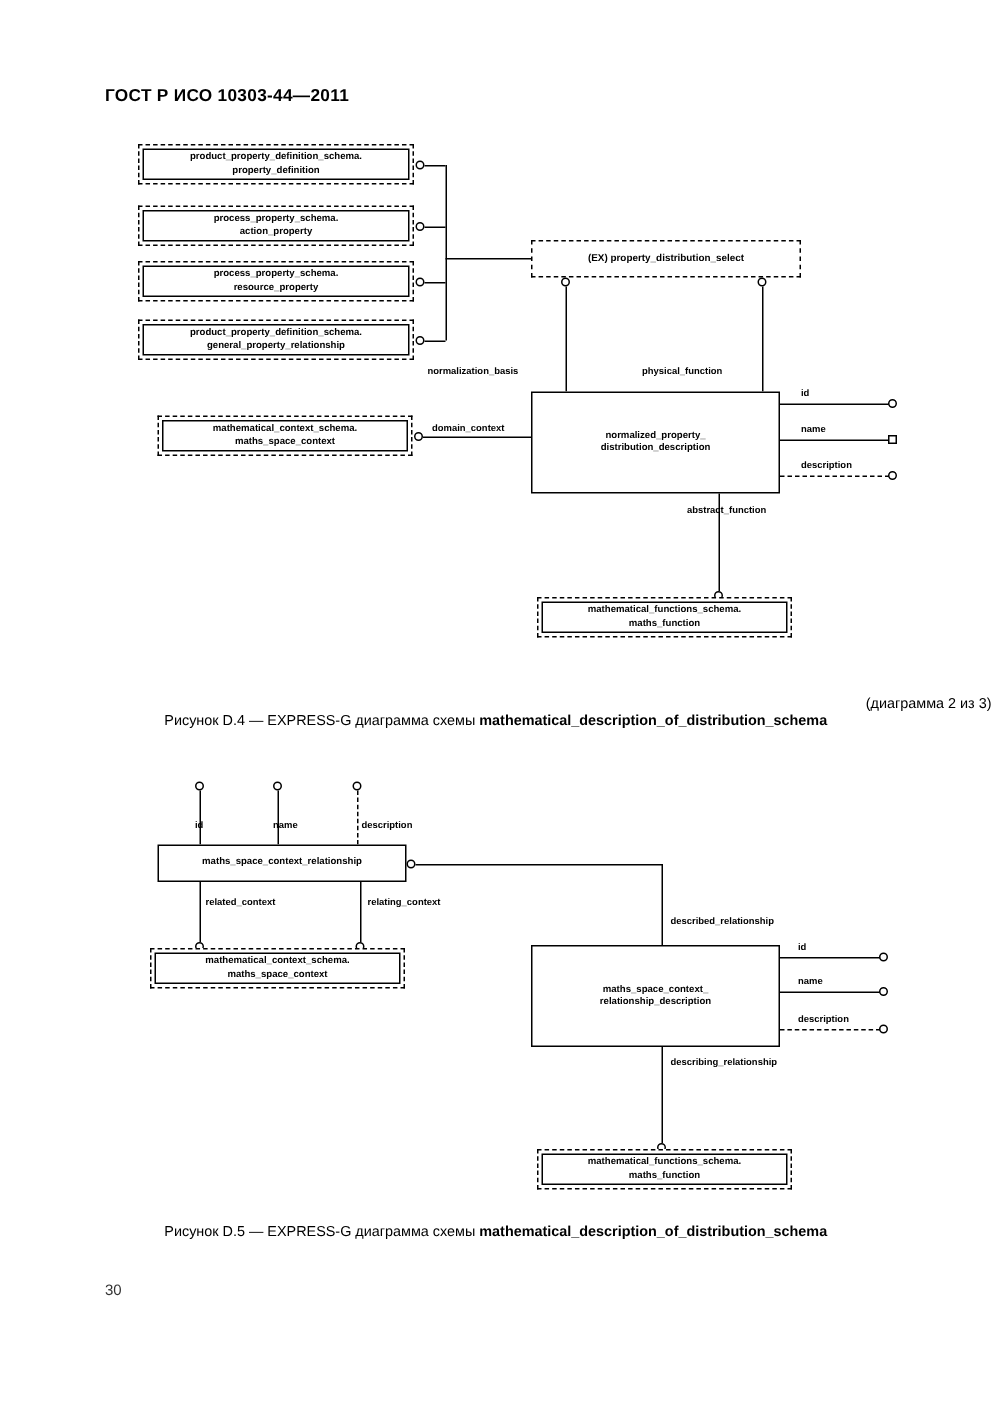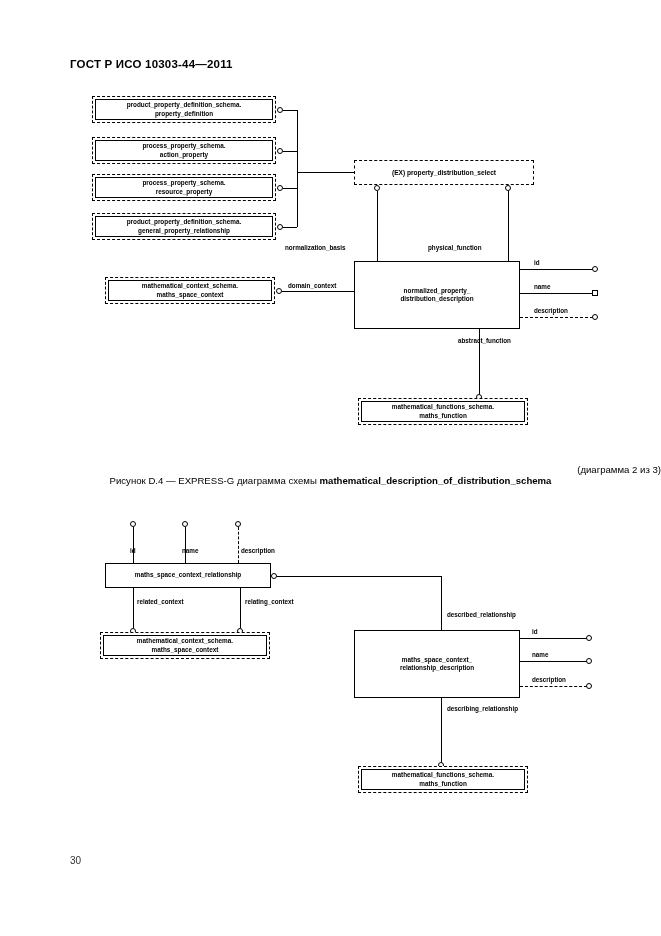--- a/index.html
+++ b/index.html
@@ -195,15 +195,18 @@
     <div class="vl" style="left:441px;top:698px;height:64px;"></div>
     <div class="cir" style="left:438px;top:762px;"></div>
     <div class="lbl" style="left:447px;top:705px;">describing_relationship</div>
 
     <div class="ifc" style="left:358px;top:766px;width:170px;height:27px;">
       <div class="inner" style="white-space:pre-line;">mathematical_functions_schema.
 maths_function</div>
     </div>
   </div>
 
+  <div class="cap" style="left:0;top:815px;">
+    <span>Рисунок D.5 — EXPRESS-G диаграмма схемы </span><span class="b">mathematical_description_of_distribution_schema</span>
+  </div>
 
   <div class="pageno">30</div>
 </div>
 
 </body></html>

